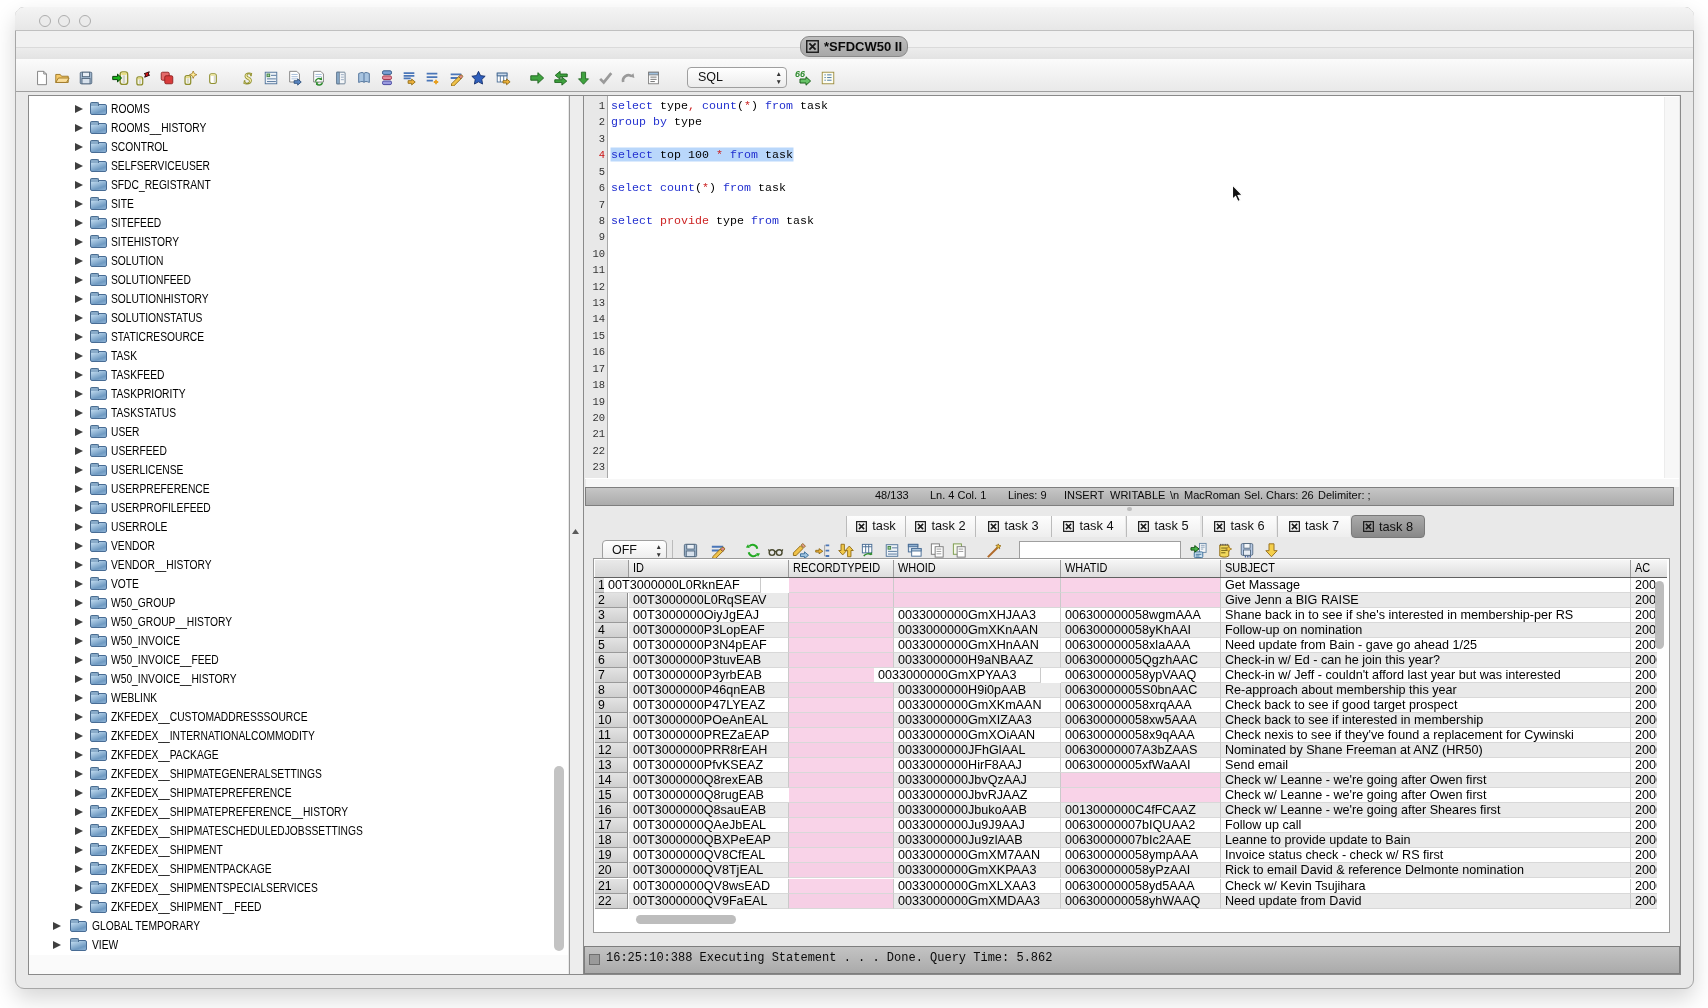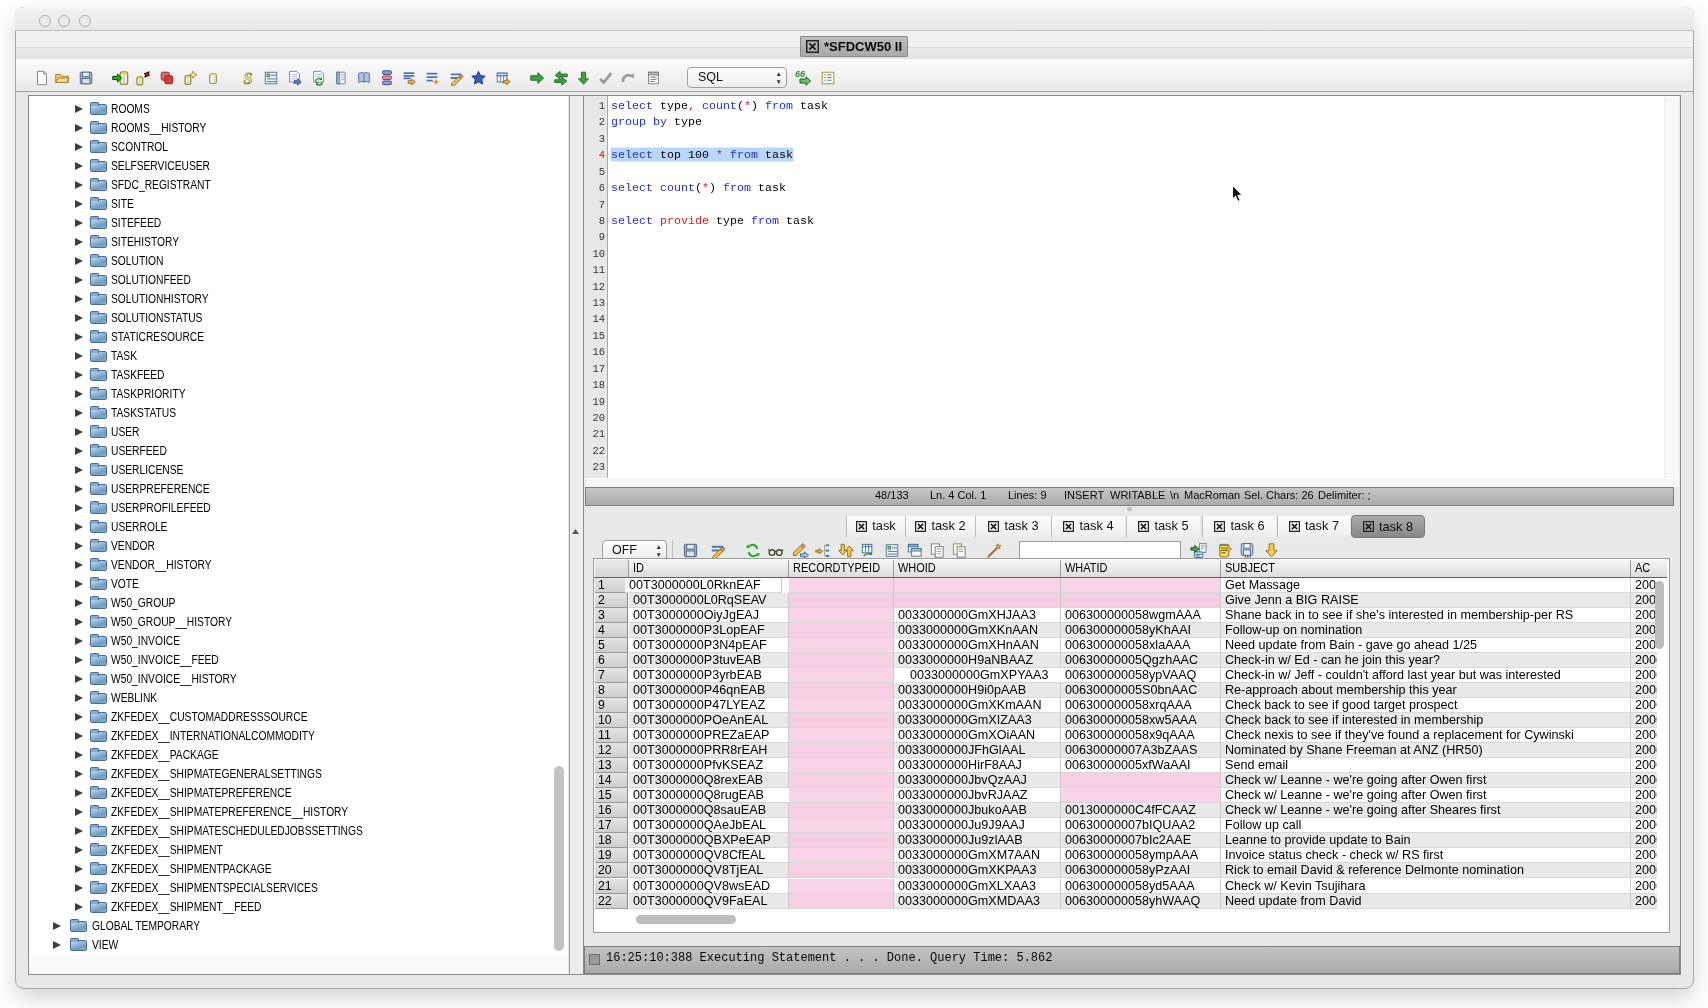--- a/index.html
+++ b/index.html
@@ -5,21 +5,21 @@
 html,body { width:1708px; height:1008px; background:#fff; font-family:"Liberation Sans",sans-serif; overflow:hidden; position:relative; }
 #win { position:absolute; left:15px; top:7px; width:1679px; height:982px; background:#e9e9e9;
   border:1px solid #a6a6a6; border-radius:9px; box-shadow:0 10px 22px rgba(0,0,0,0.16); }
 #titlebar { position:absolute; left:15px; top:7px; width:1679px; height:24px;
   background:linear-gradient(#f4f4f4,#e7e7e7); border-bottom:1px solid #c0c0c0; border-radius:9px 9px 0 0; }
 .dot { position:absolute; width:12px; height:12px; border-radius:50%; background:#ebebeb; border:1.5px solid #adadad; top:7.5px; }
 #title { position:absolute; top:6px; left:0; width:100%; text-align:center; font-size:13px; color:#8b8b8b; }
 #tabstrip { position:absolute; left:16px; top:31px; width:1677px; height:28px; background:linear-gradient(#f1f1f1 0 16px,#ededed 16px,#e3e3e3); }
 #baseline { position:absolute; left:16px; top:47px; width:1677px; height:1px; background:#dadada; }
 #doctab { position:absolute; left:800px; top:36px; width:108px; height:21px;
-  background:linear-gradient(#bebebe,#a8a8a8); border:1px solid #8a8a8a; border-radius:1px;
+  background:linear-gradient(#bebebe,#a8a8a8); border:1px solid #8a8a8a; border-radius:9px;
   font-size:13px; font-weight:bold; color:#0a0a0a; line-height:19px; text-align:center; }
 .xs { width:11px; height:11px; margin-right:5px; vertical-align:-1.5px; }
 .xs.xbig { width:13px; height:13px; vertical-align:-2px; }
 #toolbar { position:absolute; left:16px; top:59px; width:1677px; height:33px;
   background:linear-gradient(#fbfbfb,#e9e9e9); border-bottom:1px solid #9f9f9f; }
 .tbi { position:absolute; }
 .tbi svg { width:100%; height:100%; display:block; }
 .combo { position:absolute; background:linear-gradient(#ffffff,#ececec);
   border:1px solid #9f9f9f; border-radius:4px; font-size:12.5px; color:#111; }
 .steppers { position:absolute; right:4px; top:2px; font-size:6.5px; line-height:8px; color:#333; }
@@ -711,21 +711,21 @@
 <div class="hc" style="left:595px;width:34px;background:linear-gradient(#e9e9e9,#d6d6d6);"></div>
 <div class="hc" style="left:629px;width:160px"><i>ID</i></div>
 <div class="hc" style="left:789px;width:105px"><i>RECORDTYPEID</i></div>
 <div class="hc" style="left:894px;width:167px"><i>WHOID</i></div>
 <div class="hc" style="left:1061px;width:160px"><i>WHATID</i></div>
 <div class="hc" style="left:1221px;width:410px"><i>SUBJECT</i></div>
 <div class="hc" style="left:1631px;width:36px;border-right:none"><i>AC</i></div>
 <div id="hdark"></div>
 <div class="drow" style="top:577.50px;height:15.05px">
 <div class="rn">1</div>
-<div class="dc" style="left:625px;width:157px">00T3000000L0RknEAF</div>
+<div class="dc" style="left:604px;width:157px">00T3000000L0RknEAF</div>
 <div class="dc pink" style="left:789px;width:105px"></div>
 <div class="dc pink" style="left:894px;width:167px"></div>
 <div class="dc pink" style="left:1061px;width:160px"></div>
 <div class="dc" style="left:1221px;width:410px">Get Massage</div>
 <div class="dc" style="left:1631px;width:26px;border-right:none">2006</div>
 </div>
 <div class="drow alt" style="top:592.55px;height:15.05px">
 <div class="rn">2</div>
 <div class="dc" style="left:629px;width:160px">00T3000000L0RqSEAV</div>
 <div class="dc pink" style="left:789px;width:105px"></div>
@@ -767,21 +767,21 @@
 <div class="dc pink" style="left:789px;width:105px"></div>
 <div class="dc" style="left:894px;width:167px">0033000000H9aNBAAZ</div>
 <div class="dc" style="left:1061px;width:160px">00630000005QgzhAAC</div>
 <div class="dc" style="left:1221px;width:410px">Check-in w/ Ed - can he join this year?</div>
 <div class="dc" style="left:1631px;width:26px;border-right:none">2006</div>
 </div>
 <div class="drow" style="top:667.80px;height:15.05px">
 <div class="rn">7</div>
 <div class="dc" style="left:629px;width:160px">00T3000000P3yrbEAB</div>
 <div class="dc pink" style="left:789px;width:105px"></div>
-<div class="dc" style="left:906px;width:167px">0033000000GmXPYAA3</div>
+<div class="dc" style="left:874px;width:167px">0033000000GmXPYAA3</div>
 <div class="dc" style="left:1061px;width:160px">006300000058ypVAAQ</div>
 <div class="dc" style="left:1221px;width:410px">Check-in w/ Jeff - couldn't afford last year but was interested</div>
 <div class="dc" style="left:1631px;width:26px;border-right:none">2006</div>
 </div>
 <div class="drow alt" style="top:682.85px;height:15.05px">
 <div class="rn">8</div>
 <div class="dc" style="left:629px;width:160px">00T3000000P46qnEAB</div>
 <div class="dc pink" style="left:789px;width:105px"></div>
 <div class="dc" style="left:894px;width:167px">0033000000H9i0pAAB</div>
 <div class="dc" style="left:1061px;width:160px">00630000005S0bnAAC</div>

